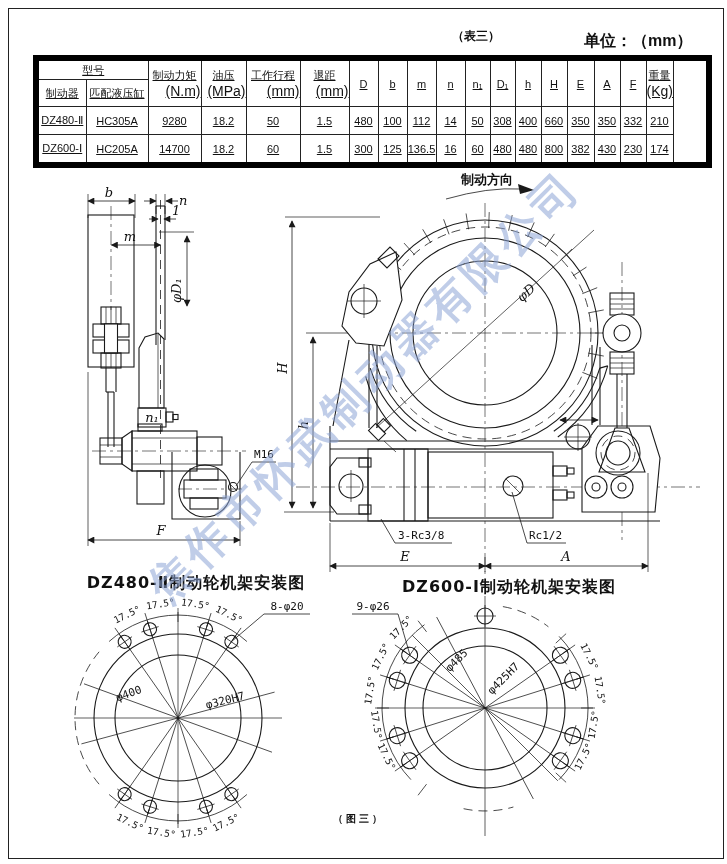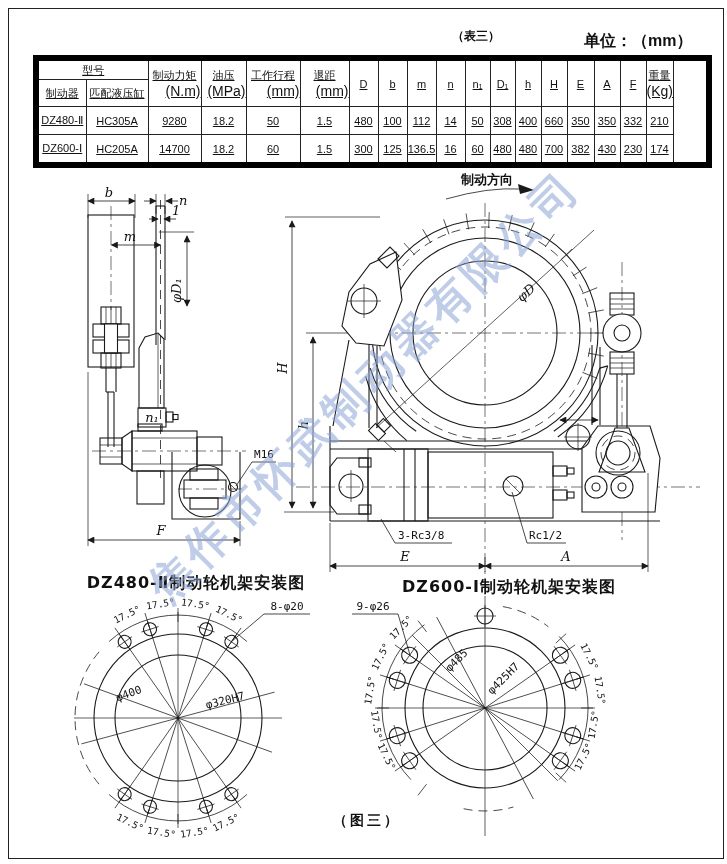--- a/index.html
+++ b/index.html
@@ -45,21 +45,21 @@
   svg .cl   { stroke:#1a1a1a; stroke-width:0.6; fill:none; stroke-dasharray:14 4 3 4; }
   svg .dash { stroke:#1a1a1a; stroke-width:0.8; fill:none; stroke-dasharray:9 6; }
   svg .wfill { fill:#ffffff; stroke:#1a1a1a; stroke-width:1.1; }
   svg text { fill:#111; }
   .dim-t { font:italic 13px "DejaVu Serif", serif; }
   .cad-t { font:11px "DejaVu Sans Mono", monospace; }
   .ang-t { font:9.5px "DejaVu Sans Mono", monospace; }
   .cn-t  { font:bold 13px "DejaVu Sans", sans-serif; }
   .cap-t { font:bold 16px "DejaVu Sans", sans-serif; letter-spacing:1px; }
   .figure-tag {
-    position:absolute; left:333px; top:812px; font-size:14px; font-weight:bold;
+    position:absolute; left:333px; top:812px; font-size:10px; font-weight:bold;
     letter-spacing:3px;
   }
   .watermark {
     position:absolute; left:140px; top:578px;
     font-size:44px; letter-spacing:5px; line-height:46px;
     color:rgba(141,164,214,0.55); white-space:nowrap;
     transform:rotate(-45deg); transform-origin:0 0;
     pointer-events:none; font-weight:bold;
   }
 </style>
@@ -182,21 +182,21 @@
           <td>18.2</td>
       <td>60</td>
           <td>1.5</td>
       <td>300</td>
           <td>125</td>
       <td>136.5</td>
           <td>16</td>
       <td>60</td>
           <td>480</td>
       <td>480</td>
-          <td>700</td>
+          <td>800</td>
       <td>382</td>
           <td>430</td>
       <td>230</td>
           <td>174</td>
     </tr>
   </tbody>
     </table>
 
   <svg class="drawings" width="727" height="864" viewBox="0 0 727 864">
     <defs>

